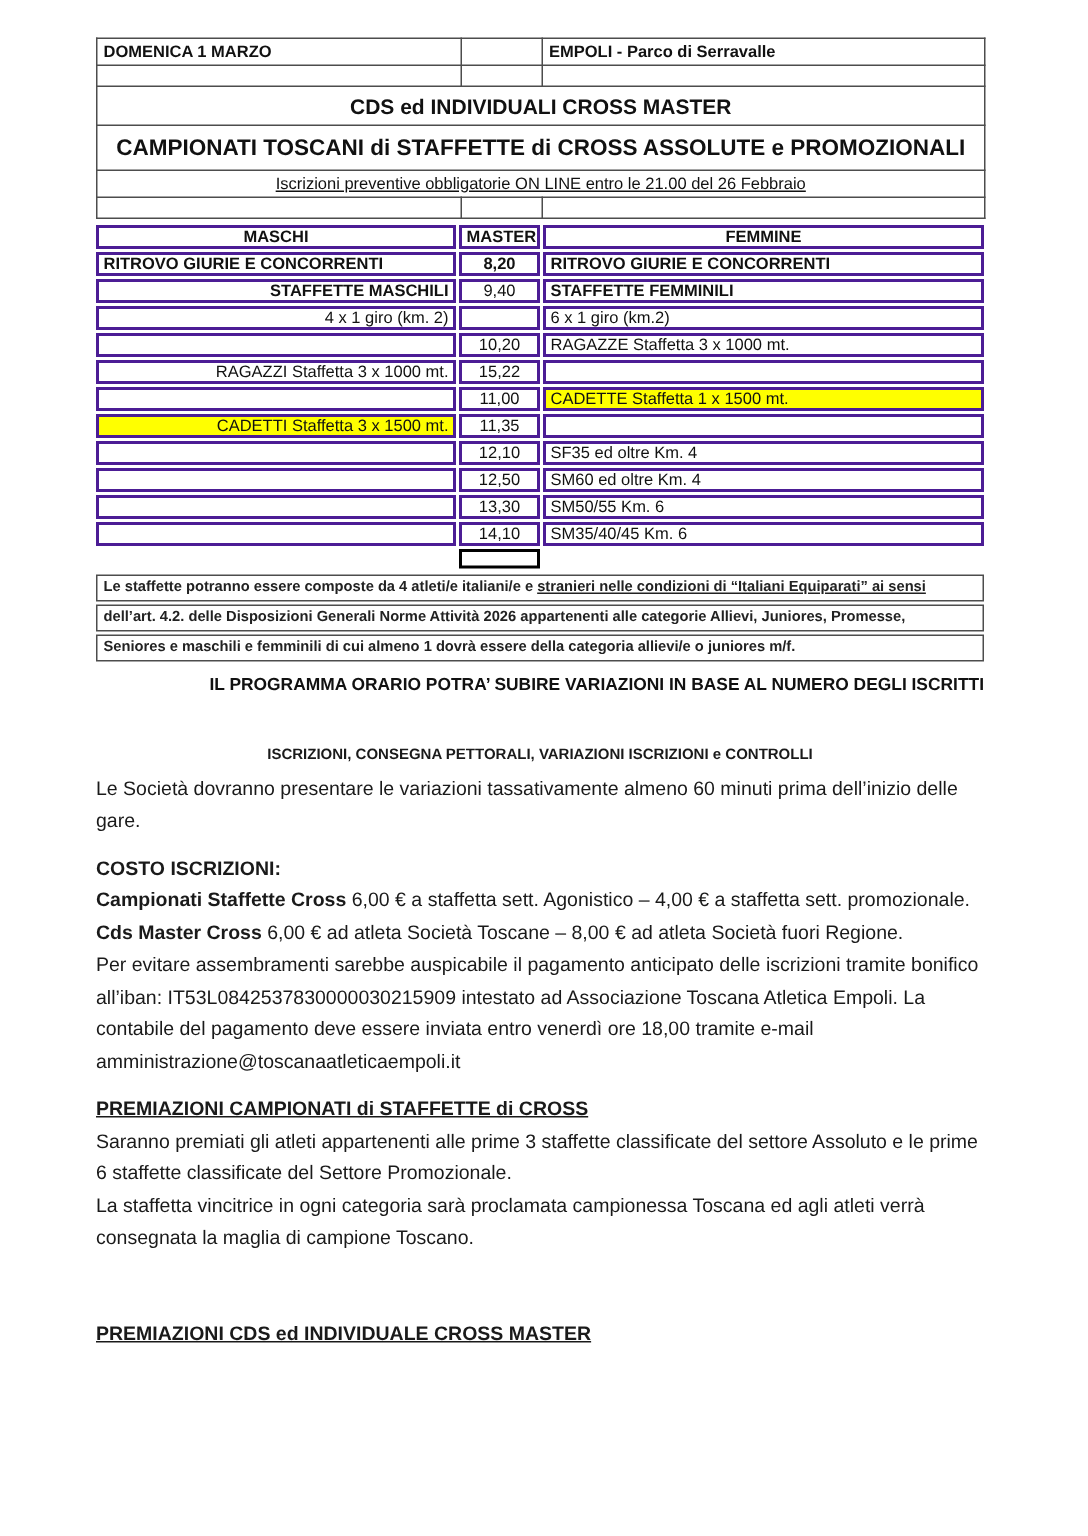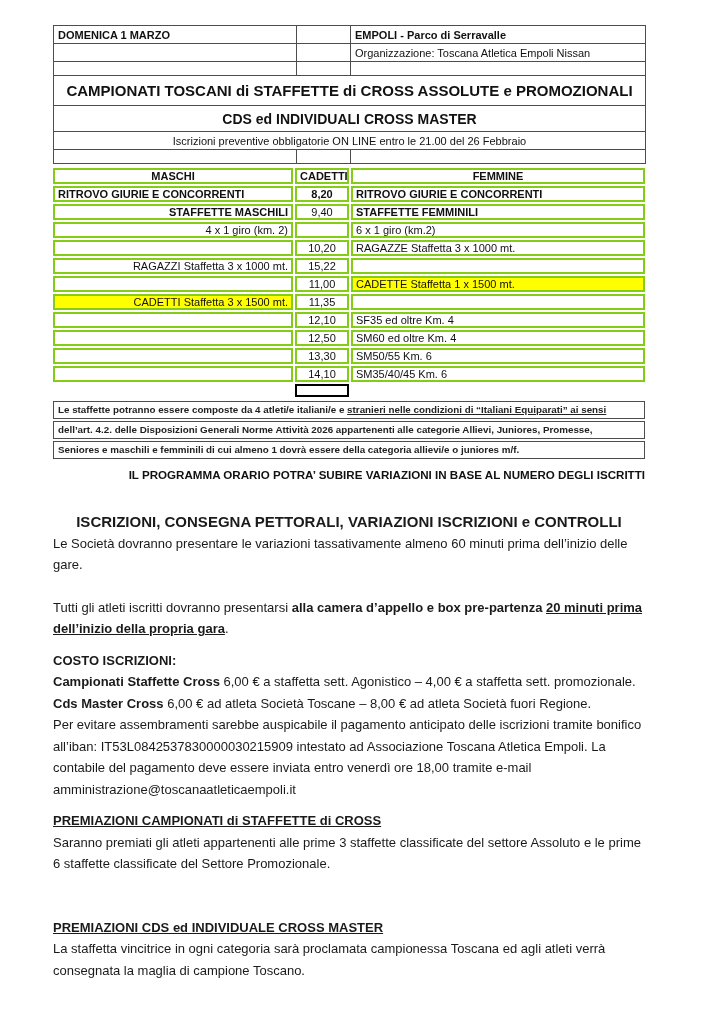--- a/index.html
+++ b/index.html
@@ -5,41 +5,41 @@
   html,body { margin:0; padding:0; background:#e8e8e8; }
   .page {
     position: relative;
     width: 725px; height: 1024px;
     background: #ffffff;
     margin: 0 auto;
     font-family: "Liberation Sans", sans-serif;
     color: #111;
     overflow: hidden;
   }
-  .content { position: absolute; left: 53px; top: 25px; width: 592px; }
+  .content { position: absolute; left: 64px; top: 25px; width: 592px; }
 
   
   table.top-table { width: 592px; border-collapse: collapse; table-layout: fixed; }
   table.top-table td { border: 1px solid #4d4d4d; padding: 1px 4px; vertical-align: middle; overflow: hidden; white-space: nowrap; }
   .tt-date   { font-weight: bold; font-size: 11px; height: 15px; }
   .tt-loc    { font-weight: bold; font-size: 11px; }
   .tt-org    { font-size: 11px; height: 15px; }
   .tt-empty  { height: 11px; }
   .tt-title1 { font-weight: bold; font-size: 15px; text-align: center; height: 27px; }
   .tt-title2 { font-weight: bold; font-size: 14px; text-align: center; height: 23px; }
-  .tt-sub    { font-size: 11px; text-align: center; height: 15px; }
+  .tt-sub    { font-size: 11px; text-align: center; text-decoration: underline; height: 15px; }
 
   
   table.main-table {
     width: 596px; margin-left: -2px; margin-top: 2px;
     border-collapse: separate; border-spacing: 2px;
     table-layout: fixed;
   }
   table.main-table td {
-    border: 2px solid #84cc16;
+    border: 2px solid #4c1d95;
     box-sizing: border-box;
     padding: 0 3px;
     height: 13px;
     font-size: 11px;
     vertical-align: middle;
     overflow: hidden; white-space: nowrap;
   }
   td.hd-side { font-weight: bold; font-size: 13.5px; text-align: center; height: 17px; }
   td.hd-mid  { font-weight: bold; font-size: 11.5px; text-align: center; }
   td.t-center{ text-align: left; }
@@ -70,21 +70,21 @@
     font-weight: bold;
     font-size: 11.6px;
   }
 
   
   .body-text { font-size: 13px; line-height: 21.5px; color: #1a1a1a; }
   .sec-heading-center {
     margin-top: 30px;
     text-align: center;
     font-weight: bold;
-    font-size: 15px;
+    font-size: 10px;
   }
   p.para { margin: 0; }
   p.mt  { margin-top: 21px; }
   p.mt-sm { margin-top: 10px; }
   p.mt-lg { margin-top: 42px; }
   .bold { font-weight: bold; }
   .bold-u { font-weight: bold; text-decoration: underline; }
   .u { text-decoration: underline; }
   .alt-size { font-size: 14px; }
   .justify { text-align: justify; }
@@ -103,34 +103,29 @@
           <col style="width:54px">
           <col style="width:295px">
         </colgroup>
       <tbody>
           <tr>
         <td class="tt-date">DOMENICA 1 MARZO</td>
         <td></td>
         <td class="tt-loc">EMPOLI  - Parco di Serravalle</td>
       </tr>
       <tr>
-        <td></td>
-        <td></td>
-        <td class="tt-org">Organizzazione: Toscana Atletica Empoli Nissan</td>
-      </tr>
-      <tr>
-        <td class="tt-empty"></td>
-        <td class="tt-empty"></td>
-        <td class="tt-empty"></td>
+        <td class="tt-empty"></td>
+        <td class="tt-empty"></td>
+        <td class="tt-empty"></td>
+      </tr>
+      <tr>
+        <td class="tt-title2" colspan="3">CDS ed INDIVIDUALI CROSS MASTER</td>
       </tr>
       <tr>
         <td class="tt-title1" colspan="3">CAMPIONATI TOSCANI di STAFFETTE di CROSS ASSOLUTE e PROMOZIONALI</td>
-      </tr>
-      <tr>
-        <td class="tt-title2" colspan="3">CDS ed INDIVIDUALI CROSS MASTER</td>
       </tr>
       <tr>
         <td class="tt-sub" colspan="3">Iscrizioni preventive obbligatorie ON LINE entro le 21.00 del 26 Febbraio</td>
       </tr>
       <tr>
         <td class="tt-empty"></td>
         <td class="tt-empty"></td>
         <td class="tt-empty"></td>
       </tr>
     </tbody>
@@ -138,21 +133,21 @@
 
     <table class="main-table">
       <colgroup>
           <col style="width:240px">
           <col style="width:54px">
           <col style="width:294px">
         </colgroup>
       <tbody>
           <tr>
         <td class="hd-side">MASCHI</td>
-        <td class="hd-mid">CADETTI</td>
+        <td class="hd-mid">MASTER</td>
         <td class="hd-side">FEMMINE</td>
       </tr>
       <tr>
         <td class="t-center small-b">RITROVO GIURIE E CONCORRENTI</td>
         <td class="time b">8,20</td>
         <td class="t-center small-b">RITROVO GIURIE E CONCORRENTI</td>
       </tr>
       <tr>
         <td class="t-right b">STAFFETTE MASCHILI</td>
         <td class="time">9,40</td>
@@ -221,33 +216,32 @@
 
     <div class="program-notice">IL PROGRAMMA ORARIO POTRA’ SUBIRE VARIAZIONI IN BASE AL NUMERO DEGLI ISCRITTI</div>
 
     <div class="body-text">
 
       <div class="sec-heading-center">ISCRIZIONI, CONSEGNA PETTORALI, VARIAZIONI ISCRIZIONI e CONTROLLI</div>
 
 
       <p class="para">Le Società dovranno presentare le variazioni tassativamente almeno 60 minuti prima dell’inizio delle gare.</p>
 
-      <p class="para mt"><span>Tutti gli atleti iscritti dovranno presentarsi </span><span class="bold">alla camera d’appello e box pre-partenza </span><span class="bold-u">20 minuti prima dell’inizio della propria gara</span><span>.</span></p>
 
       <p class="para mt-sm heading-inline">COSTO ISCRIZIONI:</p>
 
       <p class="para justify"><span class="bold">Campionati Staffette Cross</span><span> 6,00 € a staffetta sett. Agonistico – 4,00 € a staffetta sett. promozionale.</span></p>
 
       <p class="para"><span class="bold">Cds Master Cross</span><span> 6,00 € ad atleta Società Toscane – 8,00 € ad atleta Società fuori Regione.</span></p>
 
       <p class="para">Per evitare assembramenti sarebbe auspicabile il pagamento anticipato delle iscrizioni tramite bonifico all’iban: IT53L0842537830000030215909 intestato ad Associazione Toscana Atletica Empoli. La contabile del pagamento deve  essere inviata entro venerdì ore 18,00 tramite e-mail amministrazione@toscanaatleticaempoli.it</p>
 
       <p class="para mt-sm heading-underlined">PREMIAZIONI CAMPIONATI di STAFFETTE di CROSS</p>
 
       <p class="para">Saranno premiati gli atleti appartenenti alle prime 3 staffette classificate del settore Assoluto e le prime 6 staffette classificate del Settore Promozionale.</p>
 
+      <p class="para">La staffetta vincitrice in ogni categoria sarà proclamata campionessa Toscana ed agli atleti verrà consegnata la maglia di campione Toscano.</p>
+
       <p class="para mt-lg heading-underlined">PREMIAZIONI CDS ed INDIVIDUALE CROSS MASTER</p>
-
-      <p class="para">La staffetta vincitrice in ogni categoria sarà proclamata campionessa Toscana ed agli atleti verrà consegnata la maglia di campione Toscano.</p>
 
     </div>
   </div>
 </div>
 
 </body></html>

